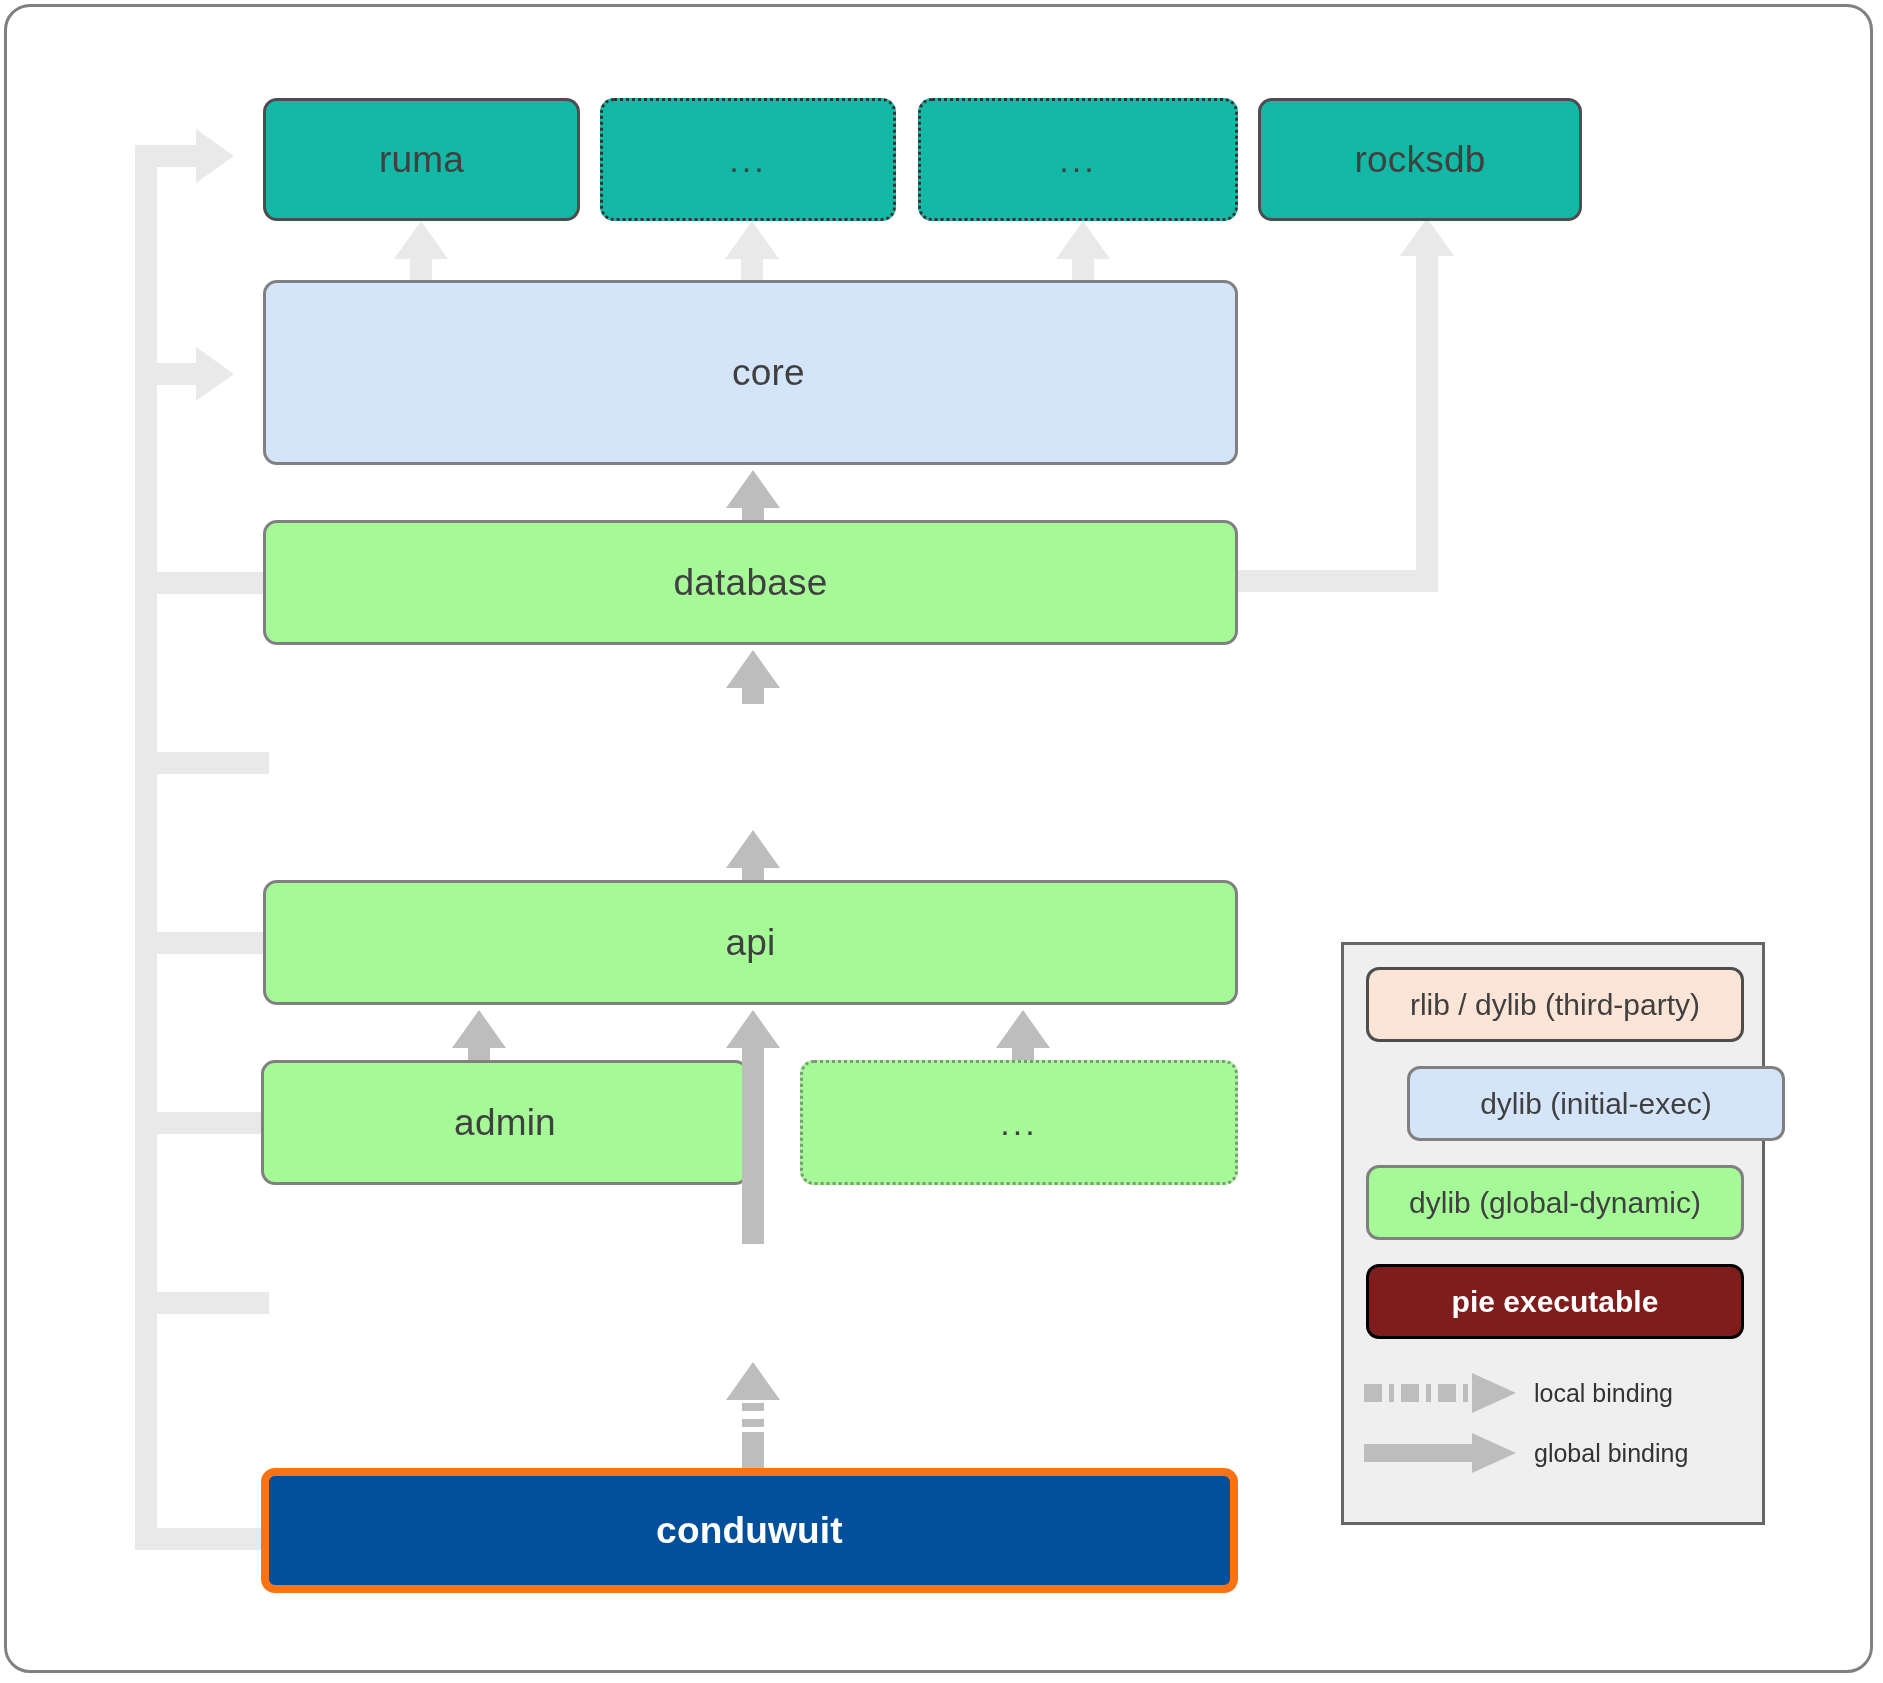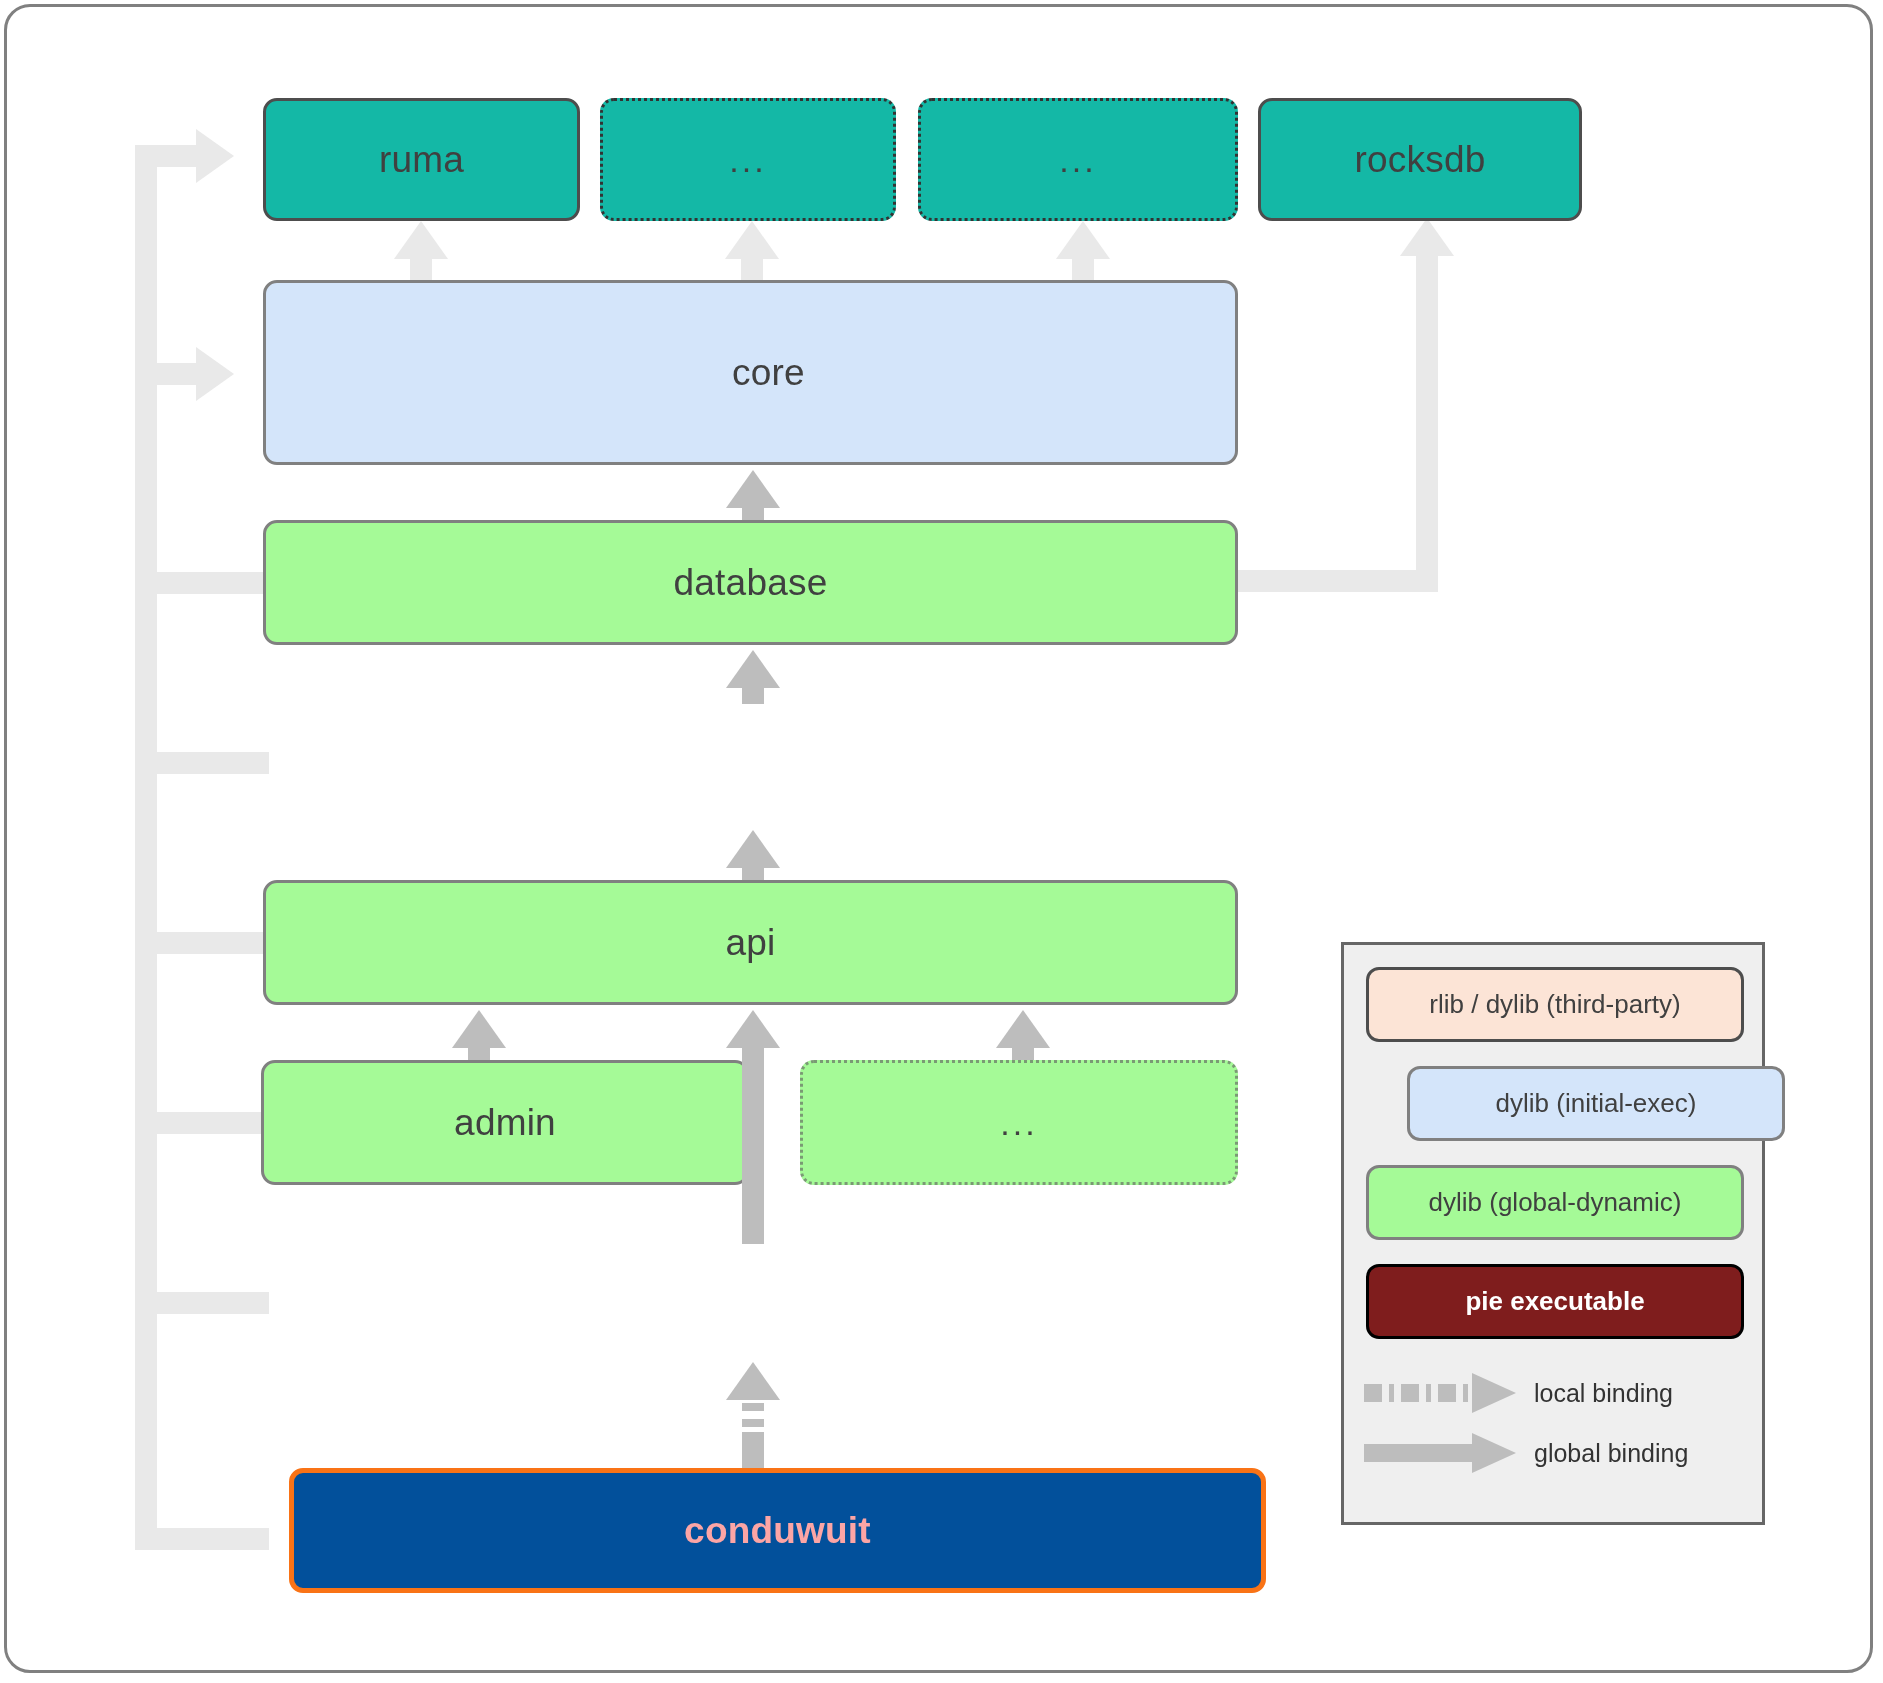--- a/index.html
+++ b/index.html
@@ -56,24 +56,23 @@
   }
   .node.globaldyn {
     background: #a5fa97;
     border: 3px solid #808080;
   }
   .node.globaldyn.dotted {
     border: 3px dotted #7a9a74;
   }
   .node.pie {
     background: #02509b;
-    border: 5px solid #f97316;
-    color: #fca5a5;
+    border: 8px solid #f97316;
+    color: #ffffff;
     font-weight: bold;
-    margin-left: 28px;
   }
   .node .ellipsis {
     font-size: 34px;
     letter-spacing: 3px;
     line-height: 1;
   }
 
   
   .seg {
     position: absolute;
@@ -125,21 +124,21 @@
   .legend-swatch {
     position: absolute;
     left: 22px;
     width: 378px;
     height: 75px;
     box-sizing: border-box;
     border-radius: 13px;
     display: flex;
     align-items: center;
     justify-content: center;
-    font-size: 26px;
+    font-size: 30px;
     color: #404040;
   }
   .legend-swatch.thirdparty { background: #fce4d6; border: 3px solid #4d4d4d; }
   .legend-swatch.initialexec { background: #d4e5fa; border: 3px solid #808080; }
   .legend-swatch.globaldyn { background: #a5fa97; border: 3px solid #808080; }
   .legend-swatch.pie { background: #7f1d1d; border: 3px solid #000000; color:#fff; font-weight:bold; }
 
   .legend-row {
     position: absolute;
     left: 20px;

